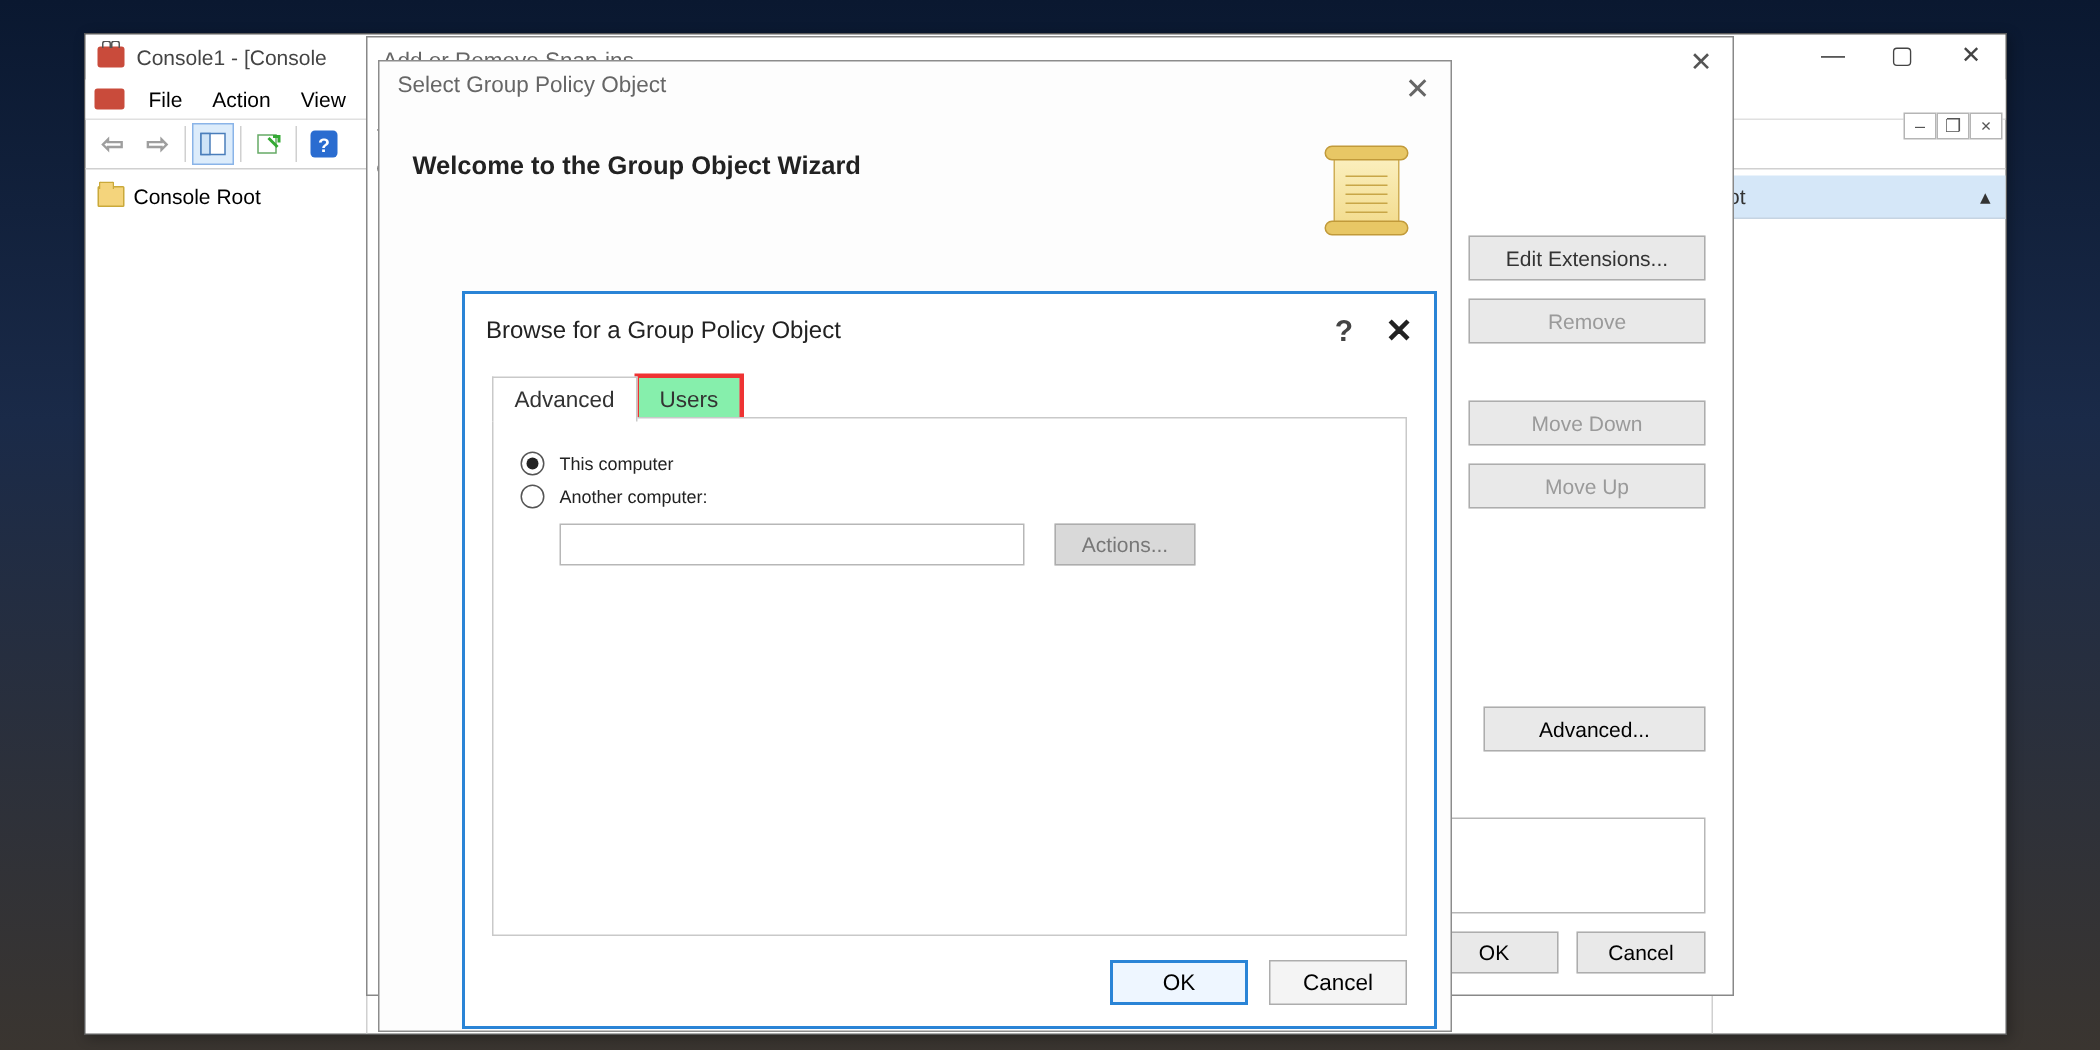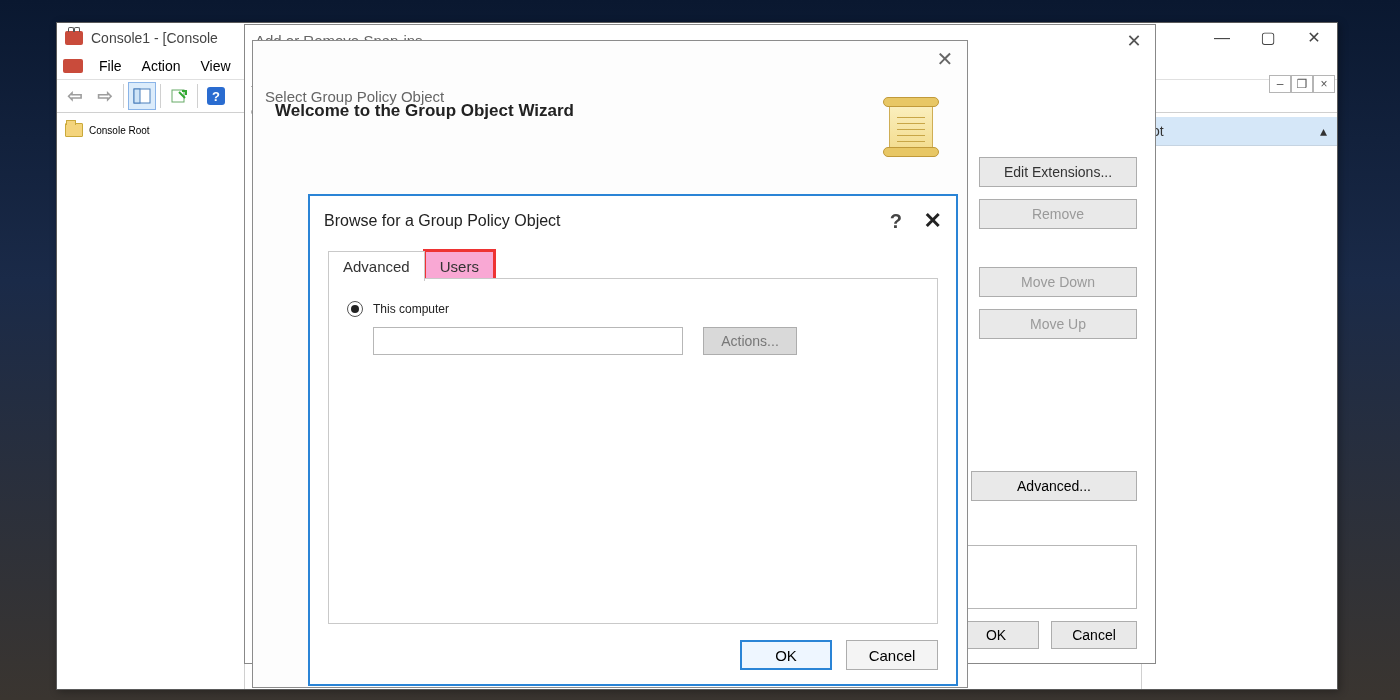--- a/index.html
+++ b/index.html
@@ -22,65 +22,65 @@
   #console-menu { height:26px; display:flex; align-items:center; padding:0 4px; font-size:14px; gap:0; background:#fff;}
   #console-menu .micon{width:18px;height:14px;background:#c94b3b;border-radius:2px;margin:0 6px 0 2px;}
   #console-menu span{padding:3px 10px;}
   .mdi-btns{position:absolute;right:2px;top:52px;height:20px;display:flex;gap:0;}
   .mdi-btns .mb{width:22px;height:18px;border:1px solid #b5b5b5;background:#fff;font-size:12px;display:flex;align-items:center;justify-content:center;color:#555;cursor:pointer;}
   #console-tool { height:34px; border-top:1px solid #e0e0e0; border-bottom:1px solid #d0d0d0; display:flex; align-items:center; padding:0 4px; gap:2px; }
   #console-tool .tbtn{width:28px;height:28px;display:flex;align-items:center;justify-content:center;border:1px solid transparent;}
   #console-tool .tbtn.active{border:1px solid #8ab4e8;background:#dcecfb;}
   #console-tool .sep{width:1px;height:24px;background:#d0d0d0;margin:0 2px;}
   #console-body { position:absolute; left:0; right:0; top:94px; bottom:0; display:flex; }
-  #console-left { width:188px; border-right:1px solid #d0d0d0; padding:4px; font-size:10px;}
+  #console-left { width:188px; border-right:1px solid #d0d0d0; padding:4px; font-size:14px;}
   #console-left .folder{display:flex;align-items:center;gap:6px;padding:2px 4px;}
   #console-left .ficon{width:18px;height:14px;background:#f4d47c;border:1px solid #caa93a;border-radius:1px;position:relative;}
   #console-left .ficon::before{content:'';position:absolute;left:0;top:-4px;width:8px;height:4px;background:#f4d47c;border:1px solid #caa93a;border-bottom:none;border-radius:1px 1px 0 0;}
   #console-right{width:196px;border-left:1px solid #d0d0d0;font-size:14px;}
   #console-right .hdr{background:#d5e7f8;padding:6px 10px;border-bottom:1px solid #c6d4e2;display:flex;justify-content:space-between;align-items:center;color:#333;}
   #console-right .row{padding:8px 14px;border-bottom:1px solid #eee;display:flex;justify-content:space-between;align-items:center;color:#333;}
 
   
   .g-back,.g-fwd{font-size:18px;color:#9e9e9e;font-weight:bold;}
   .g-help{width:18px;height:18px;background:#2a6cd0;color:#fff;border-radius:3px;font-weight:bold;font-size:13px;display:flex;align-items:center;justify-content:center;}
 
   
   #snapin-win { left:244px; top:24px; width:912px; height:640px; background:#fff; border:1px solid #888;}
   #snapin-win .title{height:30px;padding:0 10px;display:flex;align-items:center;color:#666;font-size:15px;}
   #snapin-win .close{position:absolute;right:6px;top:4px;width:30px;height:24px;display:flex;align-items:center;justify-content:center;font-size:18px;color:#555;cursor:pointer;}
   #snapin-hint{position:absolute;left:6px;top:56px;font-size:14px;color:#333;line-height:20px;}
   .side-btns{position:absolute;right:18px;top:132px;width:158px;display:flex;flex-direction:column;gap:12px;}
   .side-btns button{height:30px;font-size:14px;border:1px solid #adadad;background:#e9e9e9;color:#333;cursor:pointer;}
   .side-btns button:disabled{color:#9a9a9a;background:#e9e9e9;}
   .side-btns .gap{height:14px;}
-  #adv-btn{position:absolute;right:18px;top:446px;width:166px;height:30px;border:1px solid #adadad;background:#e9e9e9;font-size:14px;}
+  #adv-btn{position:absolute;right:18px;top:446px;width:148px;height:30px;border:1px solid #adadad;background:#e9e9e9;font-size:14px;}
   #snapin-desc{position:absolute;left:10px;top:498px;font-size:14px;color:#333;}
   #snapin-descbox{position:absolute;left:10px;top:520px;right:18px;height:64px;border:1px solid #b7b7b7;background:#fff;}
   #snapin-ok{position:absolute;right:116px;bottom:14px;width:86px;height:28px;border:1px solid #adadad;background:#e9e9e9;font-size:14px;}
   #snapin-cancel{position:absolute;right:18px;bottom:14px;width:86px;height:28px;border:1px solid #adadad;background:#e9e9e9;font-size:14px;}
 
   
   #wizard-win{left:252px;top:40px;width:716px; height:648px; background:#fdfdfd;border:1px solid #8c8c8c;}
-  #wizard-win .wtitle{height:30px;padding:4px 12px;font-size:15px;color:#666;display:flex;align-items:center;margin-top:40px;}
+  #wizard-win .wtitle{height:30px;padding:4px 12px;font-size:15px;color:#666;display:flex;align-items:center;}
   #wizard-win .wclose{position:absolute;right:8px;top:6px;font-size:20px;color:#666;cursor:pointer;width:28px;height:24px;display:flex;align-items:center;justify-content:center;}
   #wizard-banner{position:absolute;left:22px;top:60px;font-size:17px;font-weight:bold;color:#222;}
   #scroll-icon{position:absolute;right:28px;top:56px;width:56px;height:60px;}
   #scroll-icon .sheet{position:absolute;left:6px;top:6px;right:6px;bottom:6px;background:linear-gradient(#fbf0c0,#f3dc8e);border:1px solid #cfae55;border-radius:4px;}
   #scroll-icon .roll-top{position:absolute;left:0;right:0;top:0;height:10px;background:#e8c765;border:1px solid #c19a3a;border-radius:5px;}
   #scroll-icon .roll-bot{position:absolute;left:0;right:0;bottom:0;height:10px;background:#e8c765;border:1px solid #c19a3a;border-radius:5px;}
   #scroll-icon .line{position:absolute;left:14px;right:14px;height:1px;background:#c8a647;}
 
   
   #browse-win{left:308px; top:194px; width:650px; height:492px; background:#fff; border:2px solid #2a84d6;}
   #browse-title{position:absolute;left:14px;top:16px;font-size:16px;color:#222;}
   #browse-help{position:absolute;right:54px;top:14px;font-size:20px;font-weight:bold;color:#444;cursor:pointer;}
   #browse-close{position:absolute;right:14px;top:12px;font-size:22px;font-weight:bold;color:#222;cursor:pointer;}
   #tabs{position:absolute;left:18px;top:54px;display:flex;align-items:flex-end;font-size:15px;}
-  #tabs .tab{padding:6px 14px;border:1px solid #c9c9c9;border-bottom:none;background:#f9a8d4;position:relative;top:1px;cursor:pointer;color:#333;}
+  #tabs .tab{padding:6px 14px;border:1px solid #c9c9c9;border-bottom:none;background:#86efac;position:relative;top:1px;cursor:pointer;color:#333;}
   #tabs .tab.sel{background:#fff;z-index:2;}
   #tabs .tab.highlight{outline:3px solid #e33;outline-offset:-1px;}
   #tabpanel{position:absolute;left:18px;right:18px;top:82px;bottom:60px;border:1px solid #c9c9c9;background:#fff;padding:16px 18px;}
   .radio-row{display:flex;align-items:center;gap:10px;font-size:12px;color:#222;margin:6px 0;}
   .radio{width:16px;height:16px;border:1.5px solid #555;border-radius:50%;display:inline-flex;align-items:center;justify-content:center;}
   .radio.checked::after{content:'';width:8px;height:8px;background:#222;border-radius:50%;}
   #another-input{margin:10px 0 0 26px;display:flex;gap:20px;align-items:center;}
   #another-input input{width:310px;height:28px;border:1px solid #b7b7b7;font-size:14px;padding:0 6px;}
   #another-input button{width:94px;height:28px;border:1px solid #adadad;background:#d9d9d9;color:#777;font-size:14px;}
   #browse-ok{position:absolute;right:124px;bottom:14px;width:92px;height:30px;border:2px solid #2a84d6;background:#eef6ff;font-size:15px;}
@@ -200,20 +200,24 @@
   <div id="tabs">
     <div class="tab sel">Advanced</div>
     <div class="tab highlight">Users</div>
   </div>
 
   <div id="tabpanel">
     <div class="radio-row">
       <span class="radio checked"></span>
       <span>This computer</span>
     </div>
+    <div class="radio-row">
+      <span class="radio"></span>
+      <span>Another computer:</span>
+    </div>
     <div id="another-input">
       <input type="text" value="" style="">
       <button disabled="">Actions...</button>
     </div>
   </div>
 
   <button id="browse-ok">OK</button>
   <button id="browse-cancel">Cancel</button>
 </div>
 

